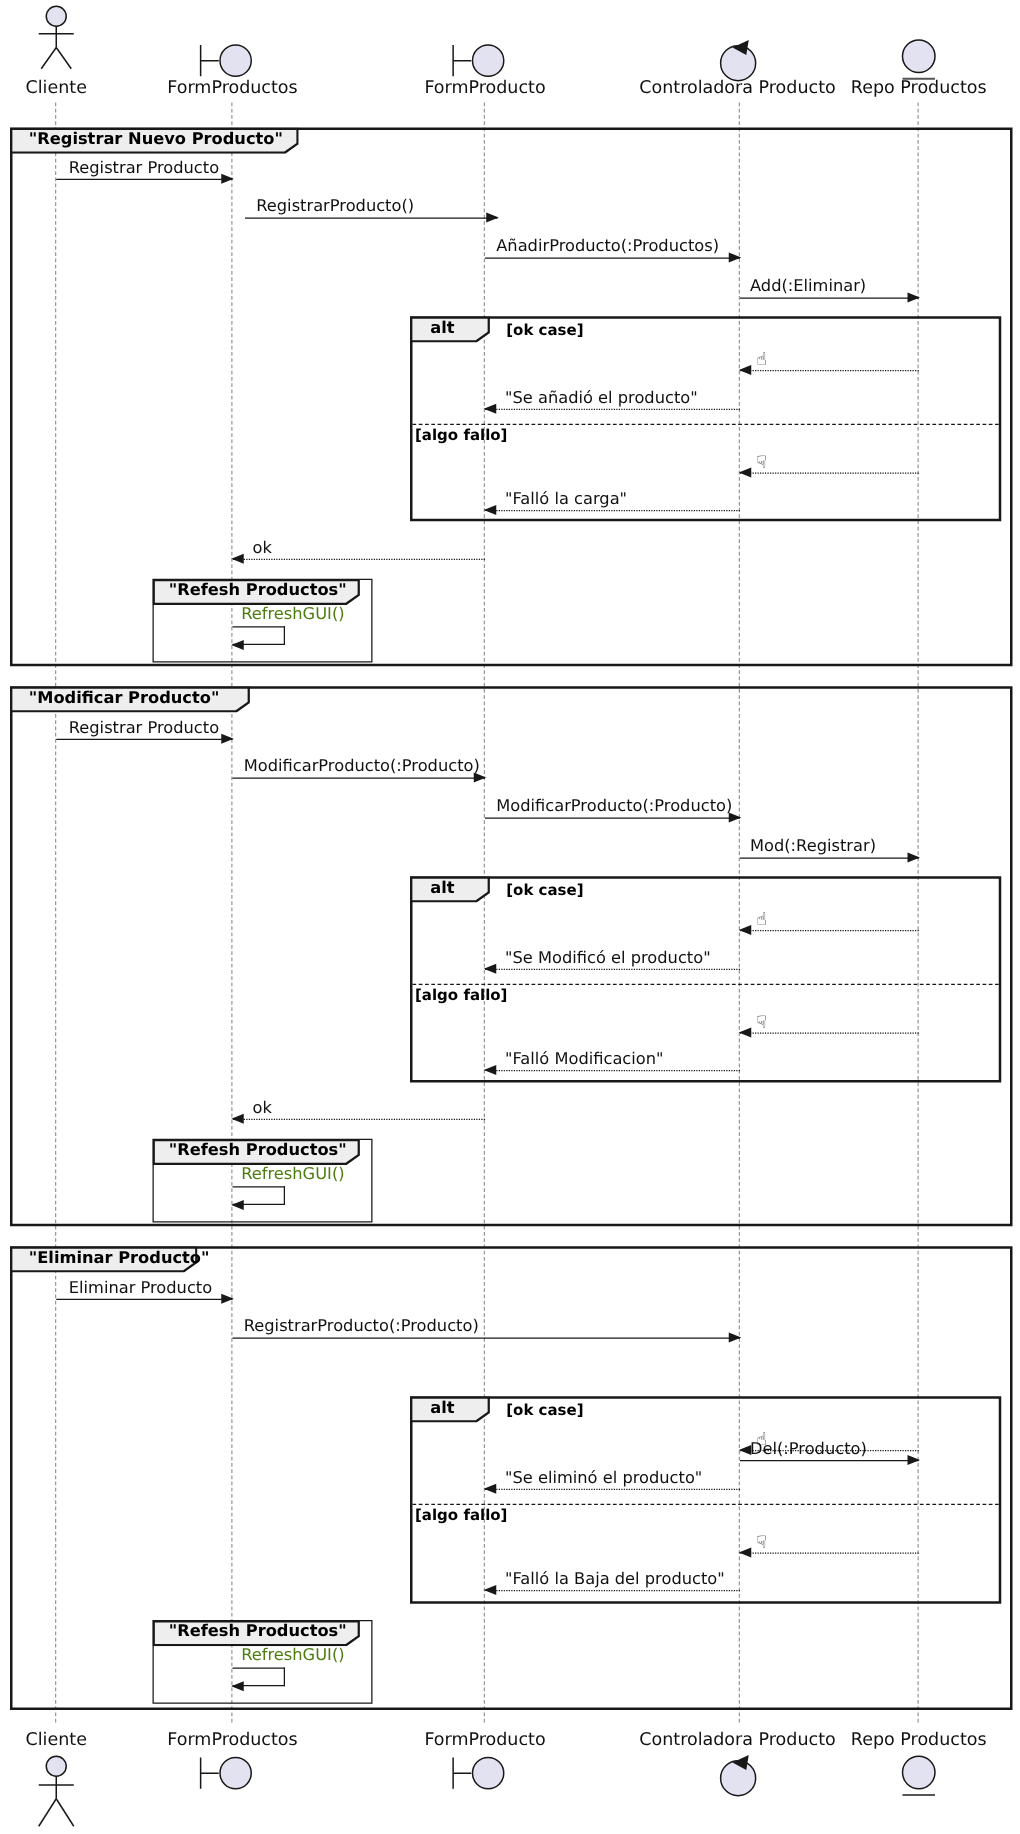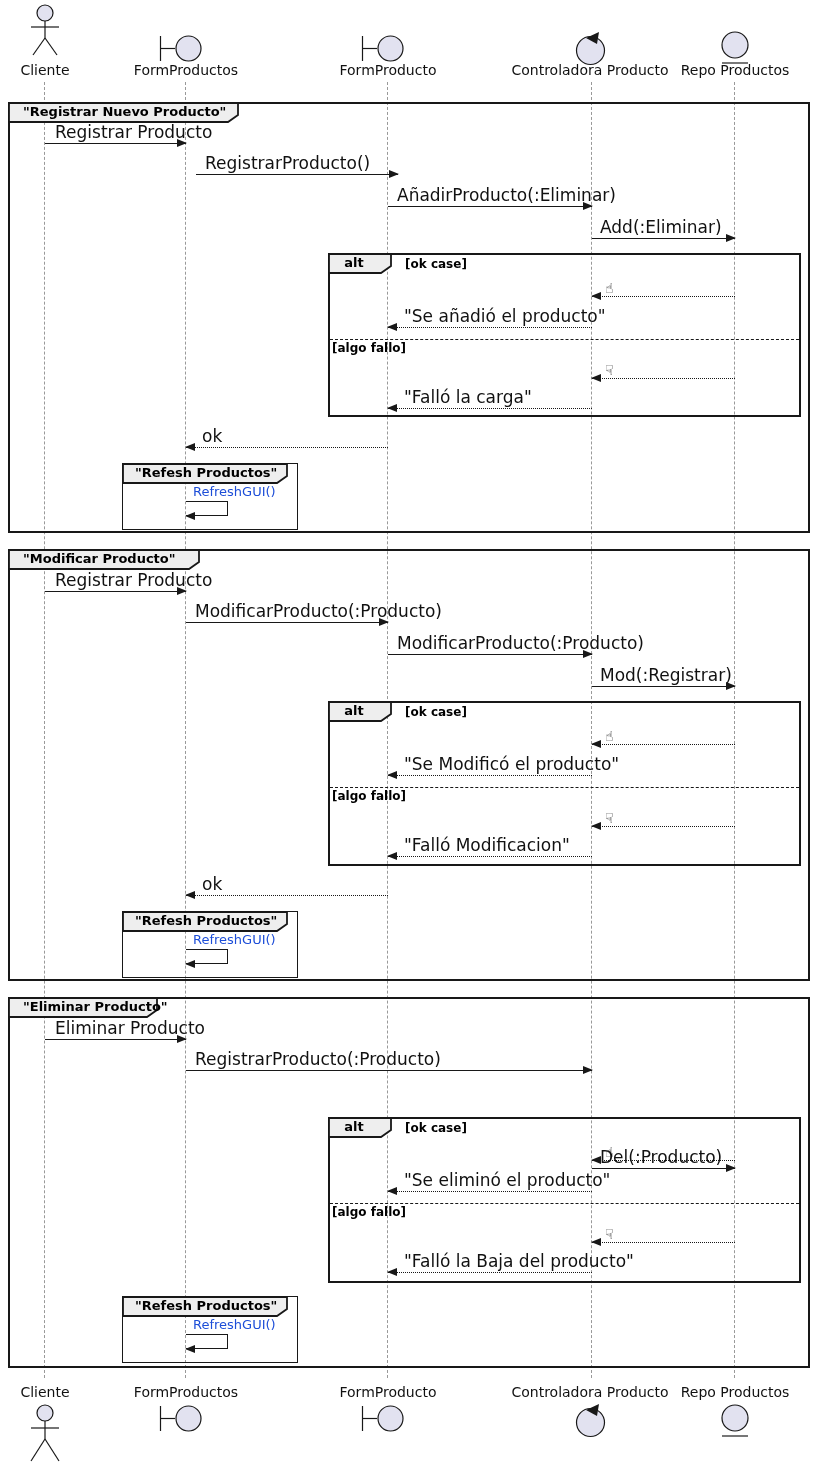--- a/index.html
+++ b/index.html
@@ -9,29 +9,29 @@
   .pl{position:absolute;width:160px;text-align:center;font-size:14px;color:#111;white-space:nowrap;}
   .frame{position:absolute;border:2px solid #181818;box-sizing:border-box;background:transparent;}
   .group{position:absolute;border:1.7px solid #181818;box-sizing:border-box;background:transparent;}
   .pent{position:absolute;}
   .pent svg{display:block;}
   .ptitle{position:absolute;left:15px;top:2px;font-size:13px;font-weight:bold;white-space:nowrap;color:#000;}
   .alt-title{position:absolute;left:0;top:2px;width:52px;text-align:center;font-size:13px;font-weight:bold;color:#000;}
   .guard{position:absolute;font-size:12px;font-weight:bold;color:#000;white-space:nowrap;}
   .msg{position:absolute;height:0;border-top:1px solid #181818;}
   .msg.ret{border-top:1px dotted #181818;}
-  .lbl{position:absolute;bottom:2px;font-size:17px;white-space:nowrap;color:#111;line-height:1.1;}
+  .lbl{position:absolute;bottom:2px;font-size:13px;white-space:nowrap;color:#111;line-height:1.1;}
   .thumb{position:absolute;bottom:2px;font-size:14px;color:#222;line-height:1;}
   .ah{position:absolute;width:0;height:0;}
   .ah.r{right:-1px;top:-5px;border-top:4.5px solid transparent;border-bottom:4.5px solid transparent;border-left:10px solid #181818;}
   .ah.l{left:-1px;top:-5px;border-top:4.5px solid transparent;border-bottom:4.5px solid transparent;border-right:10px solid #181818;}
   .divider{position:absolute;height:0;border-top:1px dashed #181818;}
   .selfmsg{position:absolute;border:1.2px solid #181818;border-left:none;box-sizing:border-box;}
   .selfmsg .ah{left:-1px;top:auto;bottom:-5px;border-top:4.5px solid transparent;border-bottom:4.5px solid transparent;border-right:10px solid #181818;}
-  .flabel{position:absolute;font-size:13px;white-space:nowrap;color:#1d4ed8;}
+  .flabel{position:absolute;font-size:13px;white-space:nowrap;color:#4d7c0f;}
   .icon{position:absolute;}
 </style>
 </head>
 <body>
 
 <div id="canvas">
 
   <div class="ll" style="left:44px;top:82px;height:1296px"></div>
   <div class="ll" style="left:185px;top:82px;height:1296px"></div>
   <div class="ll" style="left:387px;top:82px;height:1296px"></div>
@@ -85,21 +85,21 @@
 
   <div class="msg" style="left:45px;top:143px;width:141px">
     <span class="lbl" style="left:10px">Registrar Producto</span>
       <i class="ah r"></i>
   </div>
   <div class="msg" style="left:196px;top:174px;width:202px">
     <span class="lbl" style="left:9px">RegistrarProducto()</span>
       <i class="ah r"></i>
   </div>
   <div class="msg" style="left:388px;top:206px;width:204px">
-    <span class="lbl" style="left:9px">AñadirProducto(:Eliminar)</span>
+    <span class="lbl" style="left:9px">AñadirProducto(:Productos)</span>
       <i class="ah r"></i>
   </div>
   <div class="msg" style="left:592px;top:238px;width:143px">
     <span class="lbl" style="left:8px">Add(:Eliminar)</span>
       <i class="ah r"></i>
   </div>
 
   <div class="frame" style="left:328px;top:253px;width:473px;height:164px"></div>
   <div class="pent" style="left:328px;top:253px">
     <svg width="64" height="21">

